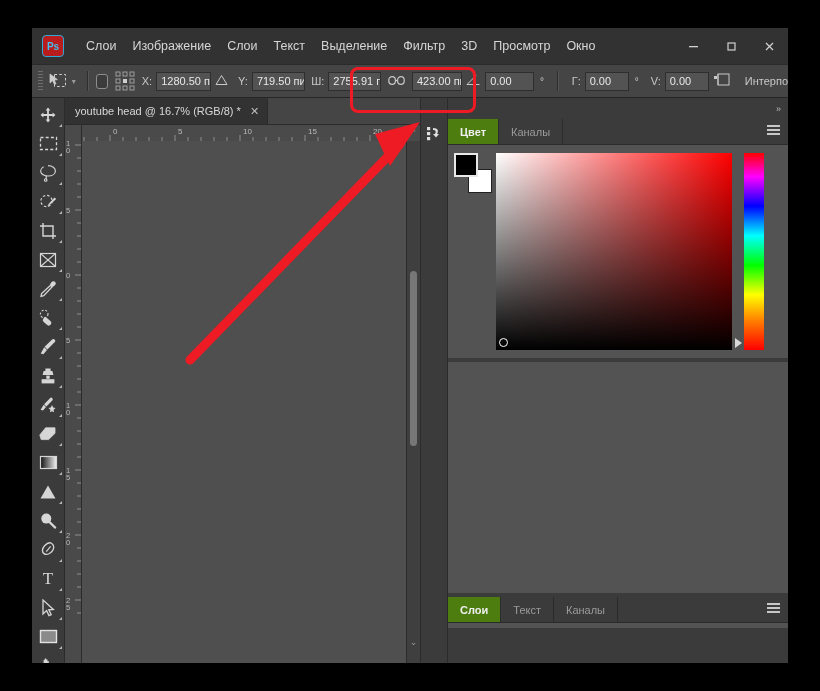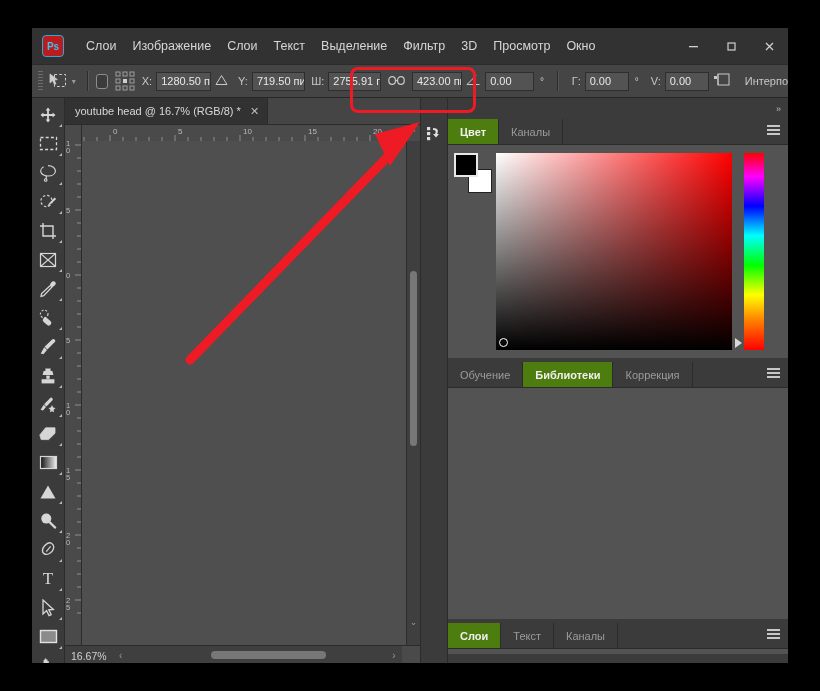--- a/index.html
+++ b/index.html
@@ -665,29 +665,20 @@
           </div>
 
           <div class="canvas"></div>
 
           <div class="vscroll">
             <div class="vthumb" style="top:130px;height:175px;"></div>
             <div class="scroll-arrow" style="position:absolute;bottom:16px;">⌄</div>
           </div>
         </div>
 
-        <div class="statusbar">
-          <div class="zoomval">16.67%</div>
-          <div class="hsa">‹</div>
-          <div class="hscroll-track">
-            <div class="hthumb" style="left:82px;width:115px;"></div>
-          </div>
-          <div class="hsa">›</div>
-          <div style="width:18px;height:19px;background:#4a4a4a;"></div>
-        </div>
       </div>
     </div>
 
     <div class="rail">
       <div class="rail-ic">
         <svg width="16" height="16" viewBox="0 0 16 16">
           <rect x="1" y="1" width="3.2" height="3.2" fill="#e0e0e0"></rect>
           <rect x="1" y="6" width="3.2" height="3.2" fill="#e0e0e0"></rect>
           <rect x="1" y="11" width="3.2" height="3.2" fill="#e0e0e0"></rect>
           <path d="M7 2 C12 2 13 5 11 8 L13 8 L10 11.5 L7 8 L9 8 C10.5 5.5 9.5 4 7 4 Z" fill="#e0e0e0"></path>
@@ -717,26 +708,20 @@
           </div>
           <div class="hue-strip">
             <div class="hue-marker"></div>
           </div>
         </div>
       </div>
 
       <div class="divider"></div>
 
       <div class="panel">
-        <div class="tabrow">
-          <div class="ptab">Обучение</div>
-          <div class="ptab active">Библиотеки</div>
-          <div class="ptab">Коррекция</div>
-          <div class="menu-burger"></div>
-        </div>
         <div class="lib-body"></div>
       </div>
 
       <div class="divider"></div>
 
       <div class="panel">
         <div class="tabrow">
           <div class="ptab active">Слои</div>
           <div class="ptab">Текст</div>
           <div class="ptab">Каналы</div>

